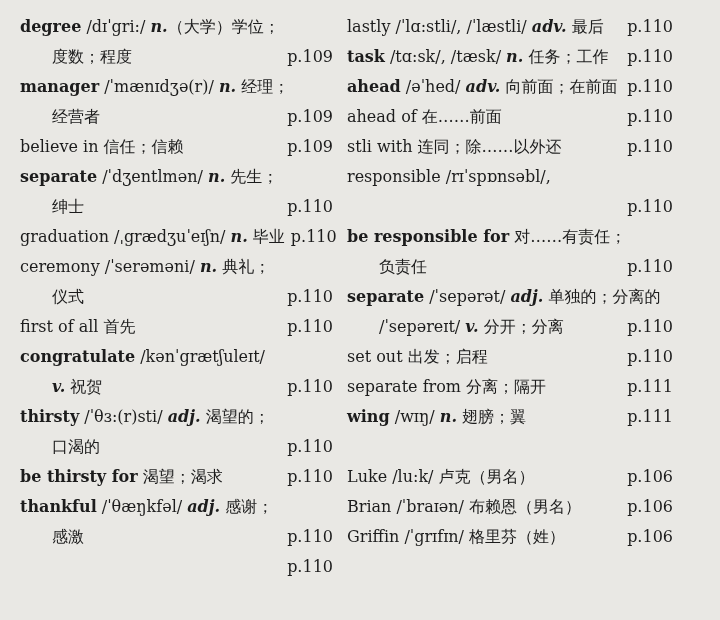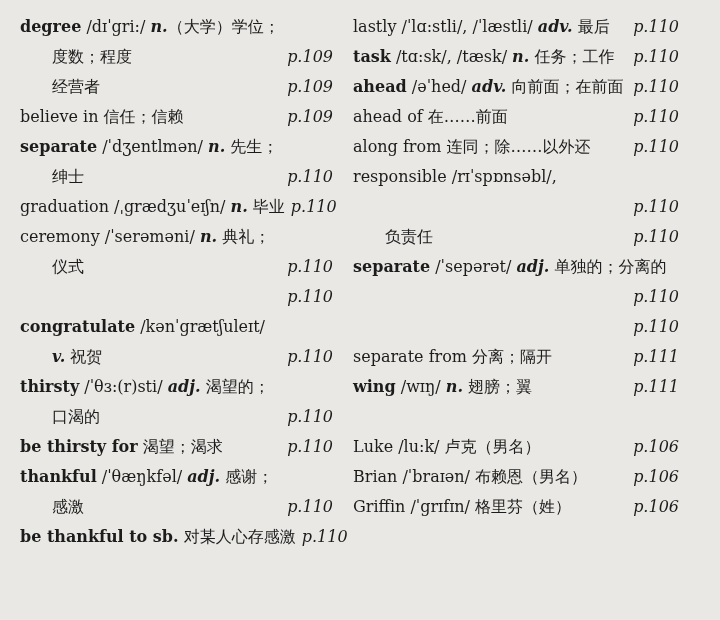--- a/index.html
+++ b/index.html
@@ -4,43 +4,46 @@
 <style>
   html,body{margin:0;padding:0;}
   body{
     width:720px;height:620px;overflow:hidden;
     background:#e9e8e4;color:#1c1c1c;
     font-family:"DejaVu Serif","Liberation Serif",serif;
     font-size:16px;
   }
   .page{display:flex;padding:12px 0 0 20px;}
   .col{width:313px;flex:none;}
-  .col.right{width:326px;margin-left:20px;}
+  .col.right{width:326px;margin-left:14px;}
   .row{
     display:flex;align-items:baseline;
     height:30px;line-height:30px;white-space:nowrap;
   }
   .row.indent{padding-left:32px;}
   .row.blank{height:30px;}
-  .pageref{margin-left:auto;padding-left:6px;font-style:italic;}
+  .pageref{margin-left:auto;padding-left:6px;}
   .s-bold{font-weight:bold;}
   .s-pos{font-style:italic;font-weight:bold;}
   .s-normal{font-weight:normal;}
 </style>
 </head>
 <body style="background: rgb(233, 232, 228); color: rgb(28, 28, 28);">
 
 <div class="page">
   <div class="col left">
       <div class="row">
         <span class="content"><span class="s-bold">degree</span><span class="s-normal"> /dɪˈgri:/ </span><span class="s-pos">n.</span><span class="s-normal">（大学）学位；</span></span>
       </div>
       <div class="row indent">
         <span class="content"><span class="s-normal">度数；程度</span></span>
         <span class="pageref">p.109</span>
+      </div>
+      <div class="row">
+        <span class="content"><span class="s-bold">manager</span><span class="s-normal"> /ˈmænɪdʒə(r)/ </span><span class="s-pos">n.</span><span class="s-normal"> 经理；</span></span>
       </div>
       <div class="row indent">
         <span class="content"><span class="s-normal">经营者</span></span>
         <span class="pageref">p.109</span>
       </div>
       <div class="row">
         <span class="content"><span class="s-normal">believe in 信任；信赖</span></span>
         <span class="pageref">p.109</span>
       </div>
       <div class="row">
@@ -55,20 +58,21 @@
         <span class="pageref">p.110</span>
       </div>
       <div class="row">
         <span class="content"><span class="s-normal">ceremony /ˈserəməni/ </span><span class="s-pos">n.</span><span class="s-normal"> 典礼；</span></span>
       </div>
       <div class="row indent">
         <span class="content"><span class="s-normal">仪式</span></span>
         <span class="pageref">p.110</span>
       </div>
       <div class="row">
+        <span class="content"><span class="s-normal">first of all 首先</span></span>
         <span class="pageref">p.110</span>
       </div>
       <div class="row">
         <span class="content"><span class="s-bold">congratulate</span><span class="s-normal"> /kənˈgrætʃuleɪt/</span></span>
       </div>
       <div class="row indent">
         <span class="content"><span class="s-pos">v.</span><span class="s-normal"> 祝贺</span></span>
         <span class="pageref">p.110</span>
       </div>
       <div class="row">
@@ -83,21 +87,20 @@
         <span class="pageref">p.110</span>
       </div>
       <div class="row">
         <span class="content"><span class="s-bold">thankful</span><span class="s-normal"> /ˈθæŋkfəl/ </span><span class="s-pos">adj.</span><span class="s-normal"> 感谢；</span></span>
       </div>
       <div class="row indent">
         <span class="content"><span class="s-normal">感激</span></span>
         <span class="pageref">p.110</span>
       </div>
       <div class="row">
-        <span class="content"><span class="s-bold">be thankful to sb.</span><span class="s-normal"> 对某人心存感激</span></span>
         <span class="pageref">p.110</span>
       </div>
     </div>
   <div class="col right">
       <div class="row">
         <span class="content"><span class="s-normal">lastly /ˈlɑ:stli/, /ˈlæstli/ </span><span class="s-pos">adv.</span><span class="s-normal"> 最后</span></span>
         <span class="pageref">p.110</span>
       </div>
       <div class="row">
         <span class="content"><span class="s-bold">task</span><span class="s-normal"> /tɑ:sk/, /tæsk/ </span><span class="s-pos">n.</span><span class="s-normal"> 任务；工作</span></span>
@@ -105,40 +108,45 @@
       </div>
       <div class="row">
         <span class="content"><span class="s-bold">ahead</span><span class="s-normal"> /əˈhed/ </span><span class="s-pos">adv.</span><span class="s-normal"> 向前面；在前面</span></span>
         <span class="pageref">p.110</span>
       </div>
       <div class="row">
         <span class="content"><span class="s-normal">ahead of 在……前面</span></span>
         <span class="pageref">p.110</span>
       </div>
       <div class="row">
-        <span class="content"><span class="s-normal">along from 连同；除……以外还</span></span>
+        <span class="content"><span class="s-normal">stli with 连同；除……以外还</span></span>
         <span class="pageref">p.110</span>
       </div>
       <div class="row">
         <span class="content"><span class="s-normal">responsible /rɪˈspɒnsəbl/,</span></span>
       </div>
       <div class="row indent">
         <span class="pageref">p.110</span>
+      </div>
+      <div class="row">
+        <span class="content"><span class="s-bold">be responsible for</span><span class="s-normal"> 对……有责任；</span></span>
       </div>
       <div class="row indent">
         <span class="content"><span class="s-normal">负责任</span></span>
         <span class="pageref">p.110</span>
       </div>
       <div class="row">
         <span class="content"><span class="s-bold">separate</span><span class="s-normal"> /ˈsepərət/ </span><span class="s-pos">adj.</span><span class="s-normal"> 单独的；分离的</span></span>
       </div>
       <div class="row indent">
+        <span class="content"><span class="s-normal">/ˈsepəreɪt/ </span><span class="s-pos">v.</span><span class="s-normal"> 分开；分离</span></span>
         <span class="pageref">p.110</span>
       </div>
       <div class="row">
+        <span class="content"><span class="s-normal">set out 出发；启程</span></span>
         <span class="pageref">p.110</span>
       </div>
       <div class="row">
         <span class="content"><span class="s-normal">separate from 分离；隔开</span></span>
         <span class="pageref">p.111</span>
       </div>
       <div class="row">
         <span class="content"><span class="s-bold">wing</span><span class="s-normal"> /wɪŋ/ </span><span class="s-pos">n.</span><span class="s-normal"> 翅膀；翼</span></span>
         <span class="pageref">p.111</span>
       </div>

